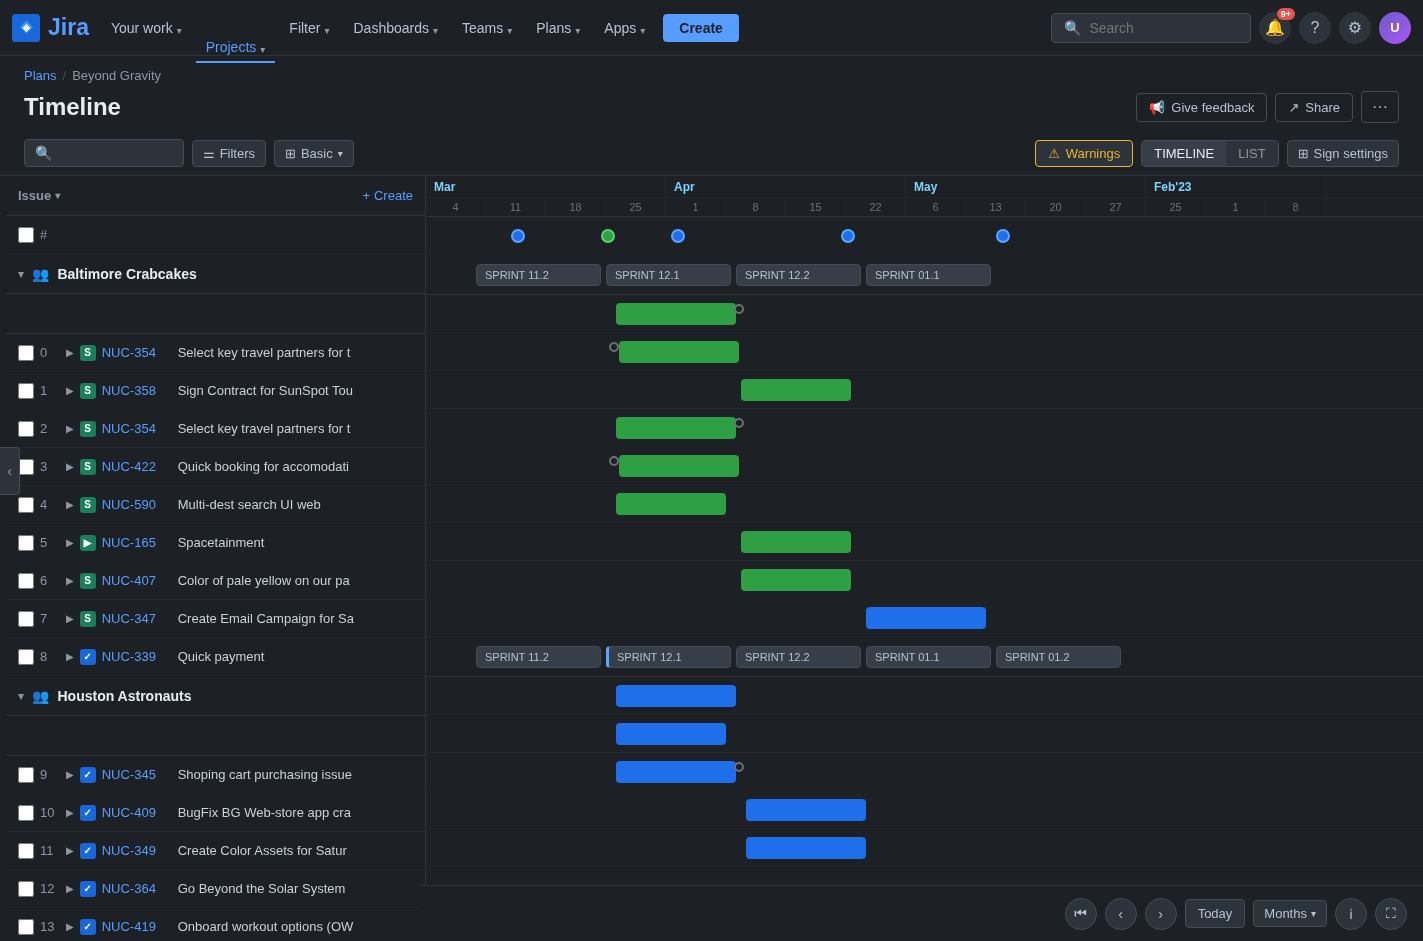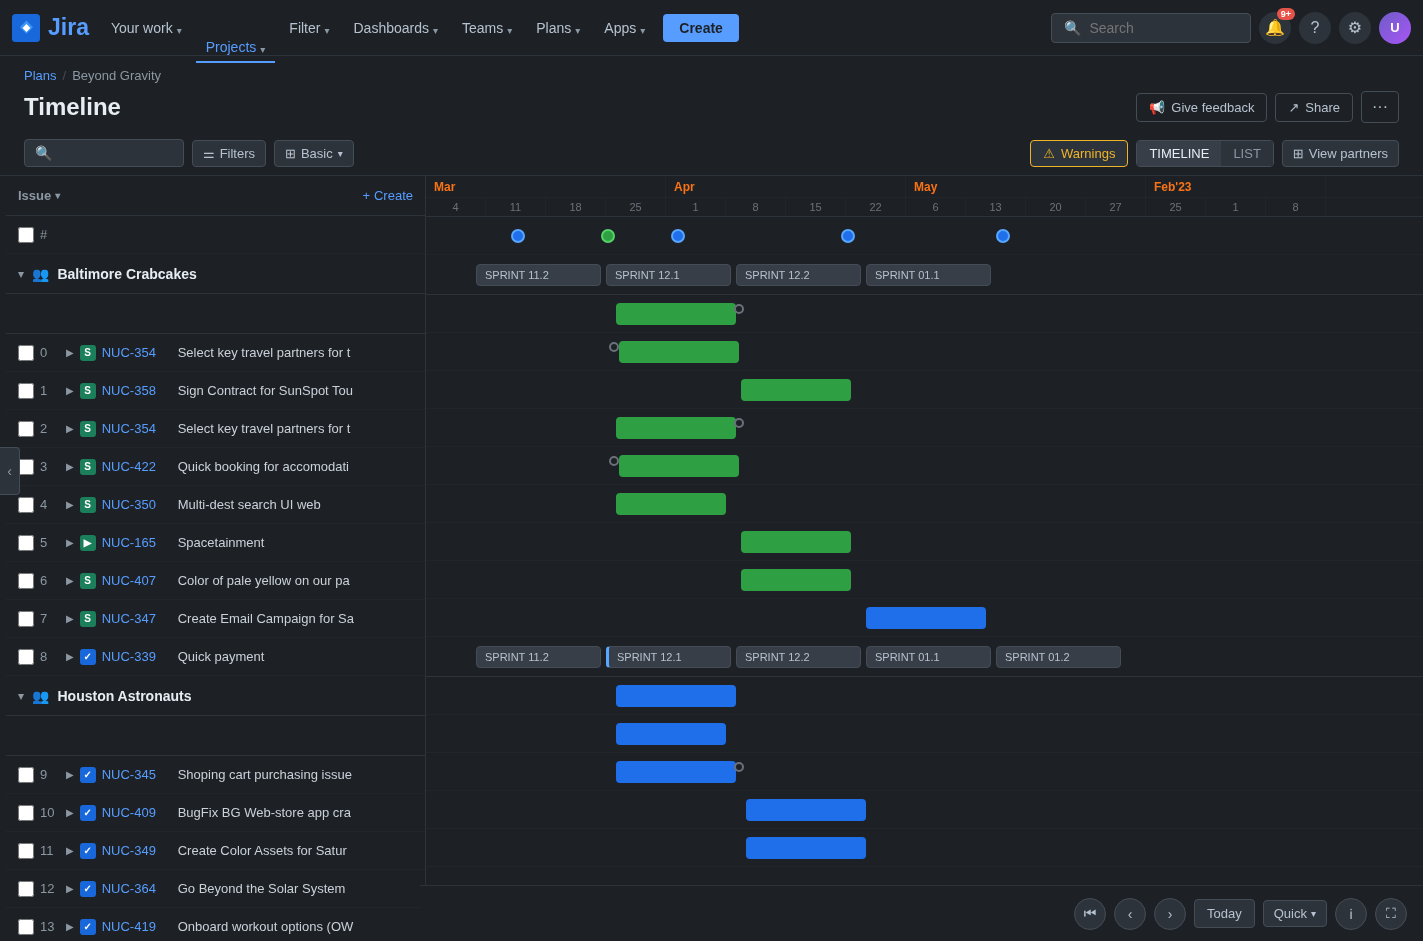--- a/index.html
+++ b/index.html
@@ -216,21 +216,21 @@
       position: sticky; top: 0; z-index: 10;
       background: #1d2125;
       border-bottom: 1px solid #2d333b;
     }
     .months-row {
       display: flex;
       height: 22px;
       border-bottom: 1px solid #21262d;
     }
     .month-cell {
-      color: #f97316; font-size: 12px; font-weight: 600;
+      color: #7dd3fc; font-size: 12px; font-weight: 600;
       padding: 3px 8px;
       border-right: 1px solid #21262d;
       min-width: 240px;
       display: flex; align-items: center;
     }
     .dates-row {
       display: flex;
       height: 18px;
     }
     .date-cell {
@@ -458,21 +458,21 @@
     <div class="view-toggle">
       <div class="view-tab active">
         <span>TIMELINE</span>
       </div>
       <div class="view-tab">
         <span>LIST</span>
       </div>
     </div>
     <button class="btn-view-settings">
       <span>⊞</span>
-      <span>View partners</span>
+      <span>Sign settings</span>
     </button>
   </div>
 </div>
 
 <div class="timeline-container">
 
   <div class="issue-list">
 
     <div class="issue-list-header">
       <div class="issue-col-label">
@@ -528,21 +528,21 @@
       <span class="issue-expand">▶</span>
       <span class="issue-type-icon issue-type-story">S</span>
       <span class="issue-key">NUC-422</span>
       <span class="issue-title">Quick booking for accomodati</span>
     </div>
     <div class="issue-row">
       <input type="checkbox" class="issue-checkbox" style="">
       <span class="issue-num">4</span>
       <span class="issue-expand">▶</span>
       <span class="issue-type-icon issue-type-story">S</span>
-      <span class="issue-key">NUC-350</span>
+      <span class="issue-key">NUC-590</span>
       <span class="issue-title">Multi-dest search UI web</span>
     </div>
     <div class="issue-row">
       <input type="checkbox" class="issue-checkbox" style="">
       <span class="issue-num">5</span>
       <span class="issue-expand">▶</span>
       <span class="issue-type-icon" style="background:#1a7f5a;color:white;border-radius:3px;width:16px;height:16px;display:flex;align-items:center;justify-content:center;font-size:10px;font-weight:700;flex-shrink:0;">▶</span>
       <span class="issue-key">NUC-165</span>
       <span class="issue-title">Spacetainment</span>
     </div>
@@ -748,20 +748,20 @@
     </div>
   </div>
 </div>
 
 <div class="bottom-bar">
   <div class="nav-btn">⏮</div>
   <div class="nav-btn">‹</div>
   <div class="nav-btn">›</div>
   <button class="today-btn">Today</button>
   <div class="months-selector">
-    <span>Quick</span>
+    <span>Months</span>
     <span style="font-size:10px;">▾</span>
   </div>
   <div class="info-btn">ℹ</div>
   <div class="expand-btn">⛶</div>
 </div>
 
 <div class="sidebar-toggle">‹</div>
 
 </body></html>

